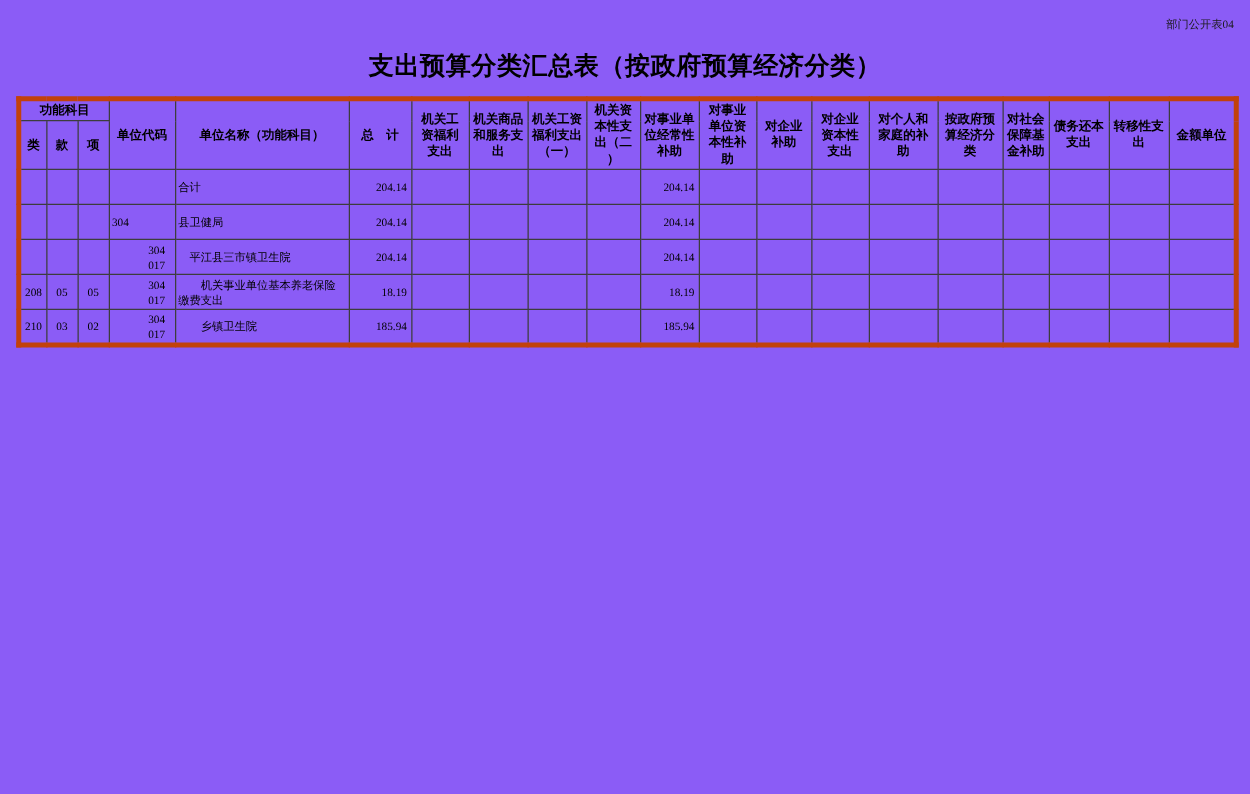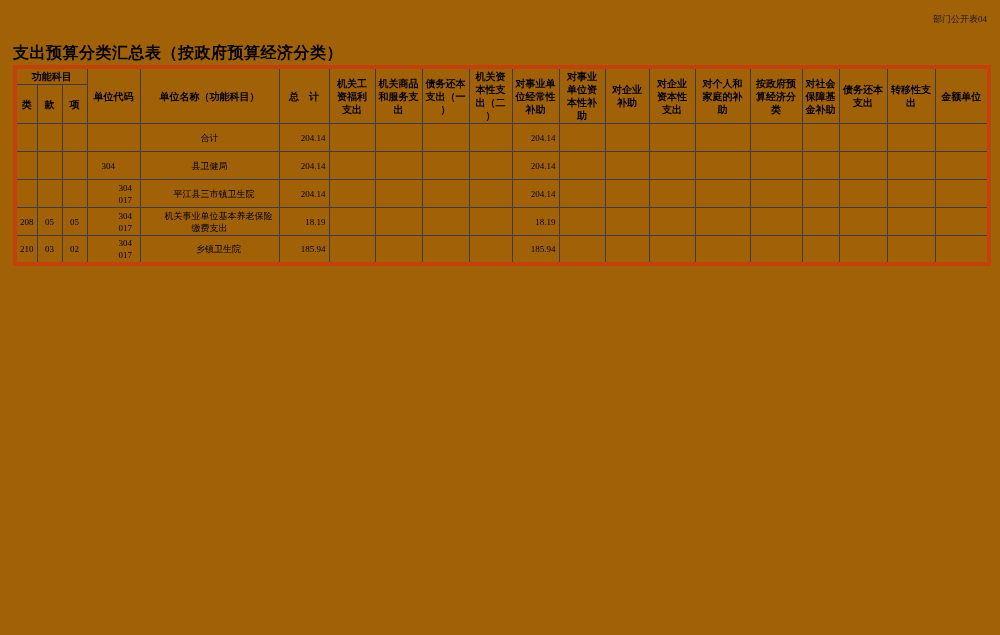--- a/index.html
+++ b/index.html
@@ -1,36 +1,37 @@
 <!DOCTYPE html>
 <html><head>
 <meta charset="utf-8">
 <style>
   html, body { margin: 0; padding: 0; background: #ffffff; }
   .page {
     position: relative;
     width: 1000px;
     height: 635px;
-    background: #a16207;
+    background: #8b5cf6;
     color: #000000;
     font-family: "Liberation Serif", "DejaVu Serif", serif;
     box-sizing: border-box;
     padding: 14px 13px 0 13px;
     overflow: hidden;
   }
   .doc-label {
     text-align: right;
     font-size: 9px;
     line-height: 11px;
     color: #1a1a1a;
   }
   .title {
-    font-size: 16px;
+    text-align: center;
+    font-size: 20px;
     font-weight: bold;
-    margin: 16px 0 0 0;
+    margin: 16px 0 12px 0;
     line-height: 24px;
     letter-spacing: 0.5px;
   }
   .meta {
     display: flex;
     justify-content: space-between;
     align-items: flex-end;
     margin-top: 16px;
     margin-bottom: 3px;
     font-size: 10px;
@@ -67,24 +68,24 @@
     height: 28px;
     vertical-align: middle;
     line-height: 12px;
     padding: 1px 2px;
     border-top: 2px solid #3d3d3d;
     border-bottom: 2px solid #3d3d3d;
     word-break: break-all;
   }
   td.col-lei  { text-align: center; }
   td.col-code { padding-right: 4px; padding-left: 31px; }
-  td.col-name { text-align: center; }
+  td.col-name { text-align: left; }
   td.col-num  { text-align: right; padding-right: 3px; }
   
-  tbody tr:nth-child(2) td[data-name="cell-code"] { text-align: left; padding-left: 14px; }
+  tbody tr:nth-child(2) td[data-name="cell-code"] { text-align: left; padding-left: 2px; }
 </style>
 </head>
 <body>
 
 <div class="page" data-name="budget-report-page">
 
   <div class="doc-label" data-name="doc-sheet-label">部门公开表04</div>
 
   <h1 class="title" data-name="page-title">支出预算分类汇总表（按政府预算经济分类）</h1>
 
@@ -113,21 +114,21 @@
         <col style="width:54px">
     </colgroup>
     <thead data-name="table-header">
       <tr class="header-top" data-name="header-row-top">
         <th colspan="3" data-name="col-header-func-group">功能科目</th>
         <th rowspan="2" data-name="col-header-unit-code">单位代码</th>
         <th rowspan="2" data-name="col-header-unit-name">单位名称（功能科目）</th>
         <th rowspan="2" data-name="col-header-total">总　计</th>
         <th rowspan="2" data-name="col-header-econ-0">机关工资福利支出</th>
         <th rowspan="2" data-name="col-header-econ-1">机关商品和服务支出</th>
-        <th rowspan="2" data-name="col-header-econ-2">债务还本支出（一）</th>
+        <th rowspan="2" data-name="col-header-econ-2">机关工资福利支出（一）</th>
         <th rowspan="2" data-name="col-header-econ-3">机关资本性支出（二）</th>
         <th rowspan="2" data-name="col-header-econ-4">对事业单位经常性补助</th>
         <th rowspan="2" data-name="col-header-econ-5">对事业单位资本性补助</th>
         <th rowspan="2" data-name="col-header-econ-6">对企业补助</th>
         <th rowspan="2" data-name="col-header-econ-7">对企业资本性支出</th>
         <th rowspan="2" data-name="col-header-econ-8">对个人和家庭的补助</th>
         <th rowspan="2" data-name="col-header-econ-9">按政府预算经济分类</th>
         <th rowspan="2" data-name="col-header-econ-10">对社会保障基金补助</th>
         <th rowspan="2" data-name="col-header-econ-11">债务还本支出</th>
         <th rowspan="2" data-name="col-header-econ-12">转移性支出</th>

